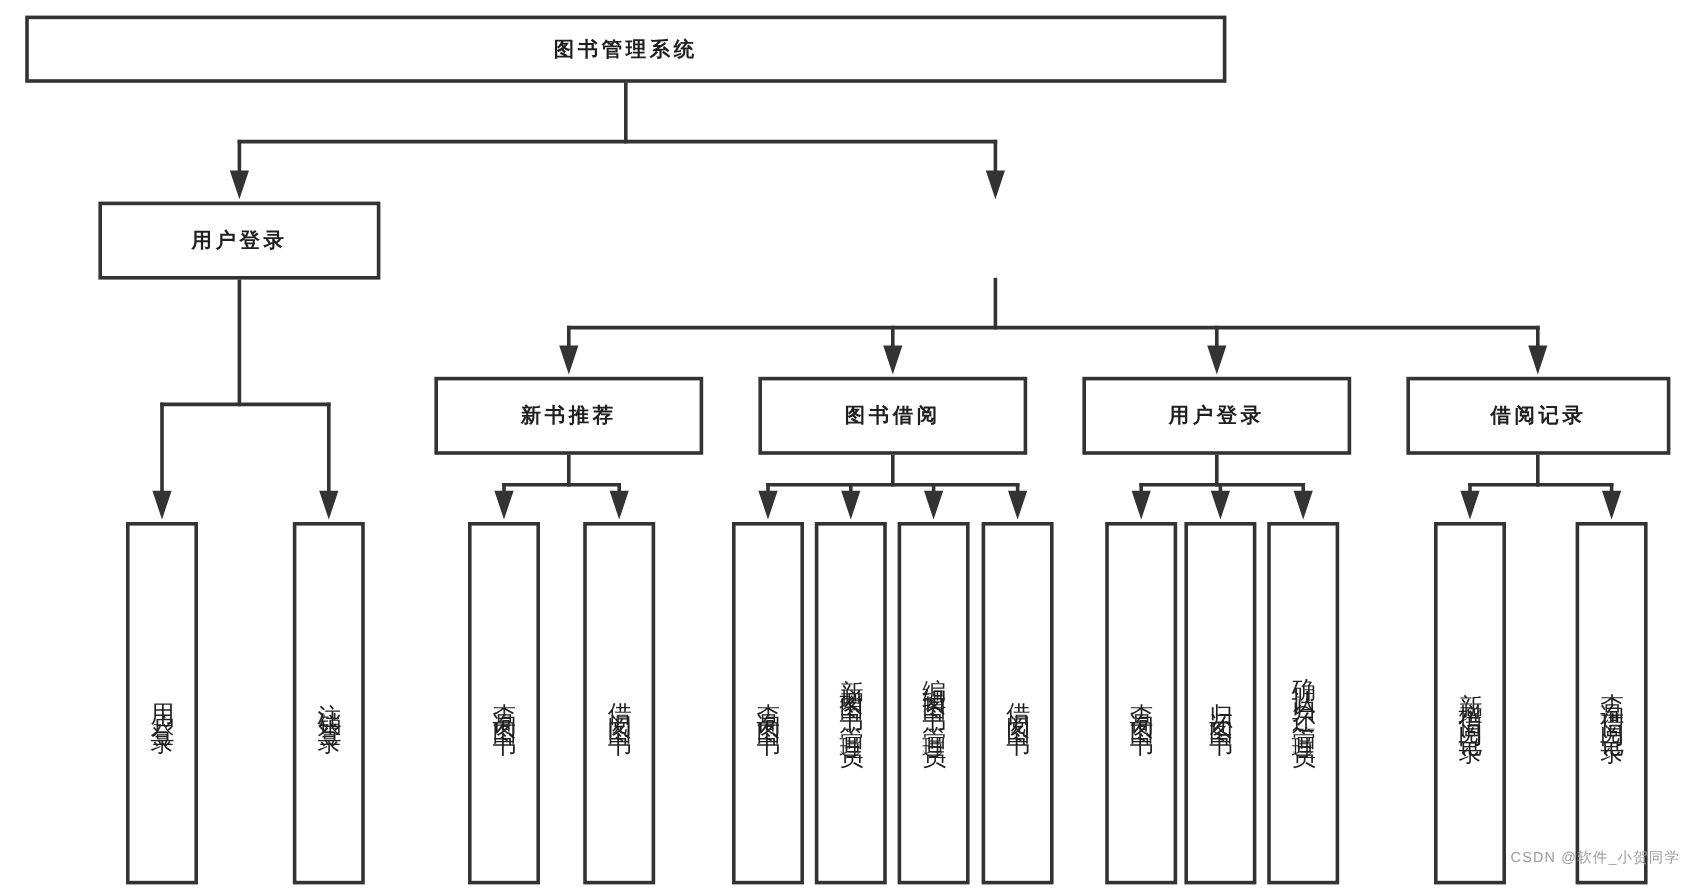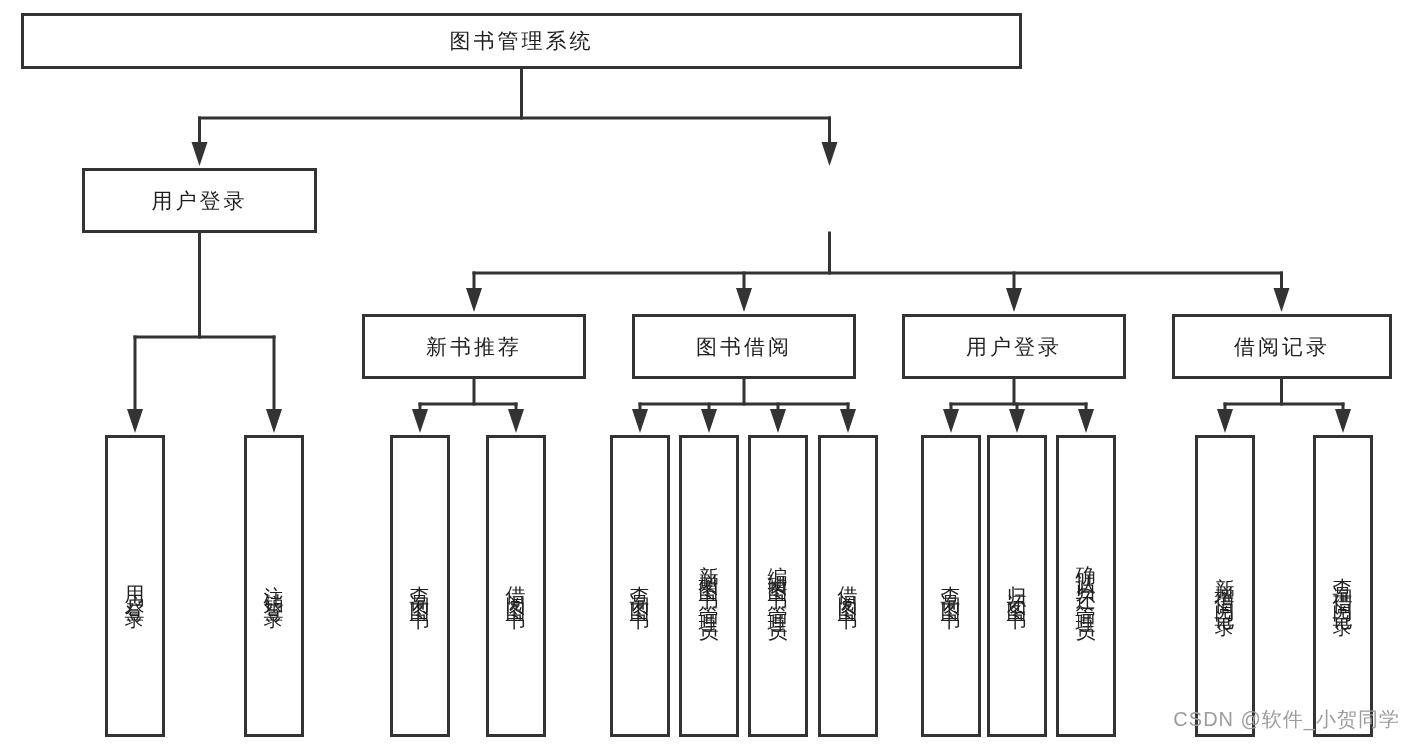--- a/index.html
+++ b/index.html
@@ -37,42 +37,43 @@
   .box {
     position: absolute;
     border: 3px solid var(--line);
     background: #ffffff;
     display: flex;
     align-items: center;
     justify-content: center;
     color: var(--text);
   }
   .hbox .lbl {
-    font-size: 21px;
+    font-size: 17px;
     letter-spacing: 3px;
     white-space: nowrap;
+    font-weight: bold;
   }
   .leaf {
     top: 435px;
     width: 60px;
     height: 302px;
   }
   .leaf .vlbl {
     writing-mode: vertical-rl;
     text-orientation: mixed;
     font-size: 20px;
     letter-spacing: 8px;
     line-height: 1;
     white-space: nowrap;
   }
   .watermark {
     position: absolute;
     top: 706px;
     right: 5px;
-    font-size: 20px;
+    font-size: 12px;
     letter-spacing: 1px;
     color: var(--watermark);
     white-space: nowrap;
   }
 </style>
 </head>
 <body>
 
 <div class="stage">
 

